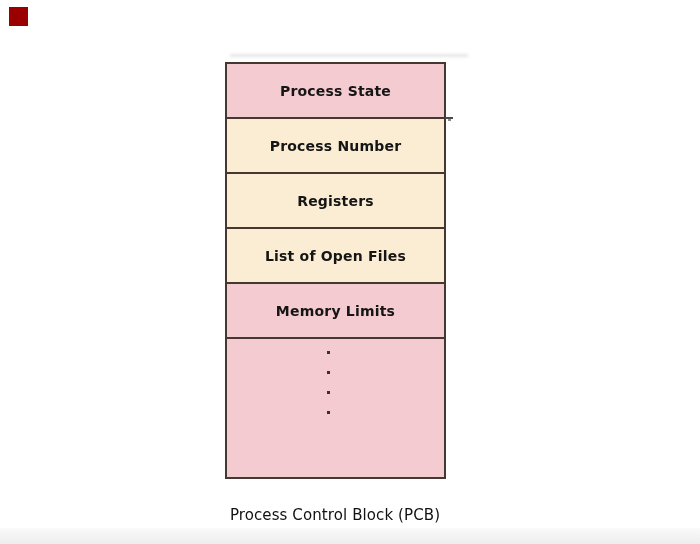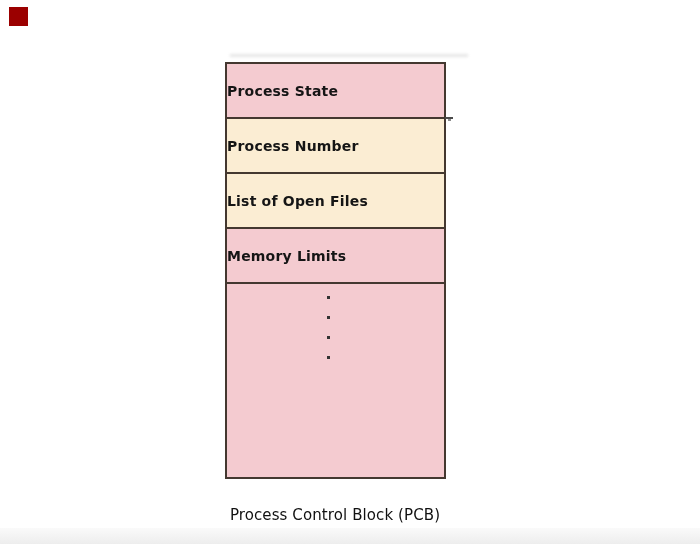--- a/index.html
+++ b/index.html
@@ -35,21 +35,21 @@
   .pcb-box {
     position: absolute; left: 225px; top: 62px;
     width: 221px; height: 417px;
     border: 2px solid var(--border);
     background: var(--pink);
     display: flex; flex-direction: column;
   }
   .pcb-row {
     height: 55px; flex: 0 0 55px;
     border-bottom: 2px solid var(--border);
-    display: flex; align-items: center; 
+    display: flex; align-items: center; justify-content: center;
     font-size: 14px; font-weight: bold; color: var(--text);
     letter-spacing: 0.2px;
   }
   .tone-pink  { background: var(--pink); }
   .tone-cream { background: var(--cream); }
 
   .ellipsis-section {
     flex: 1 1 auto;
     background: var(--pink);
     display: flex; flex-direction: column; align-items: center;
@@ -95,20 +95,23 @@
   <div class="shadow-smudge"></div>
 
   <div class="pcb-box">
     <div class="pcb-row tone-pink">
       <span>Process State</span>
     </div>
     <div class="pcb-row tone-cream">
       <span>Process Number</span>
     </div>
     <div class="pcb-row tone-cream">
+      <span>Registers</span>
+    </div>
+    <div class="pcb-row tone-cream">
       <span>List of Open Files</span>
     </div>
     <div class="pcb-row tone-pink">
       <span>Memory Limits</span>
     </div>
     <div class="ellipsis-section">
         <div class="ellipsis-dot"></div>
         <div class="ellipsis-dot"></div>
         <div class="ellipsis-dot"></div>
         <div class="ellipsis-dot"></div>

